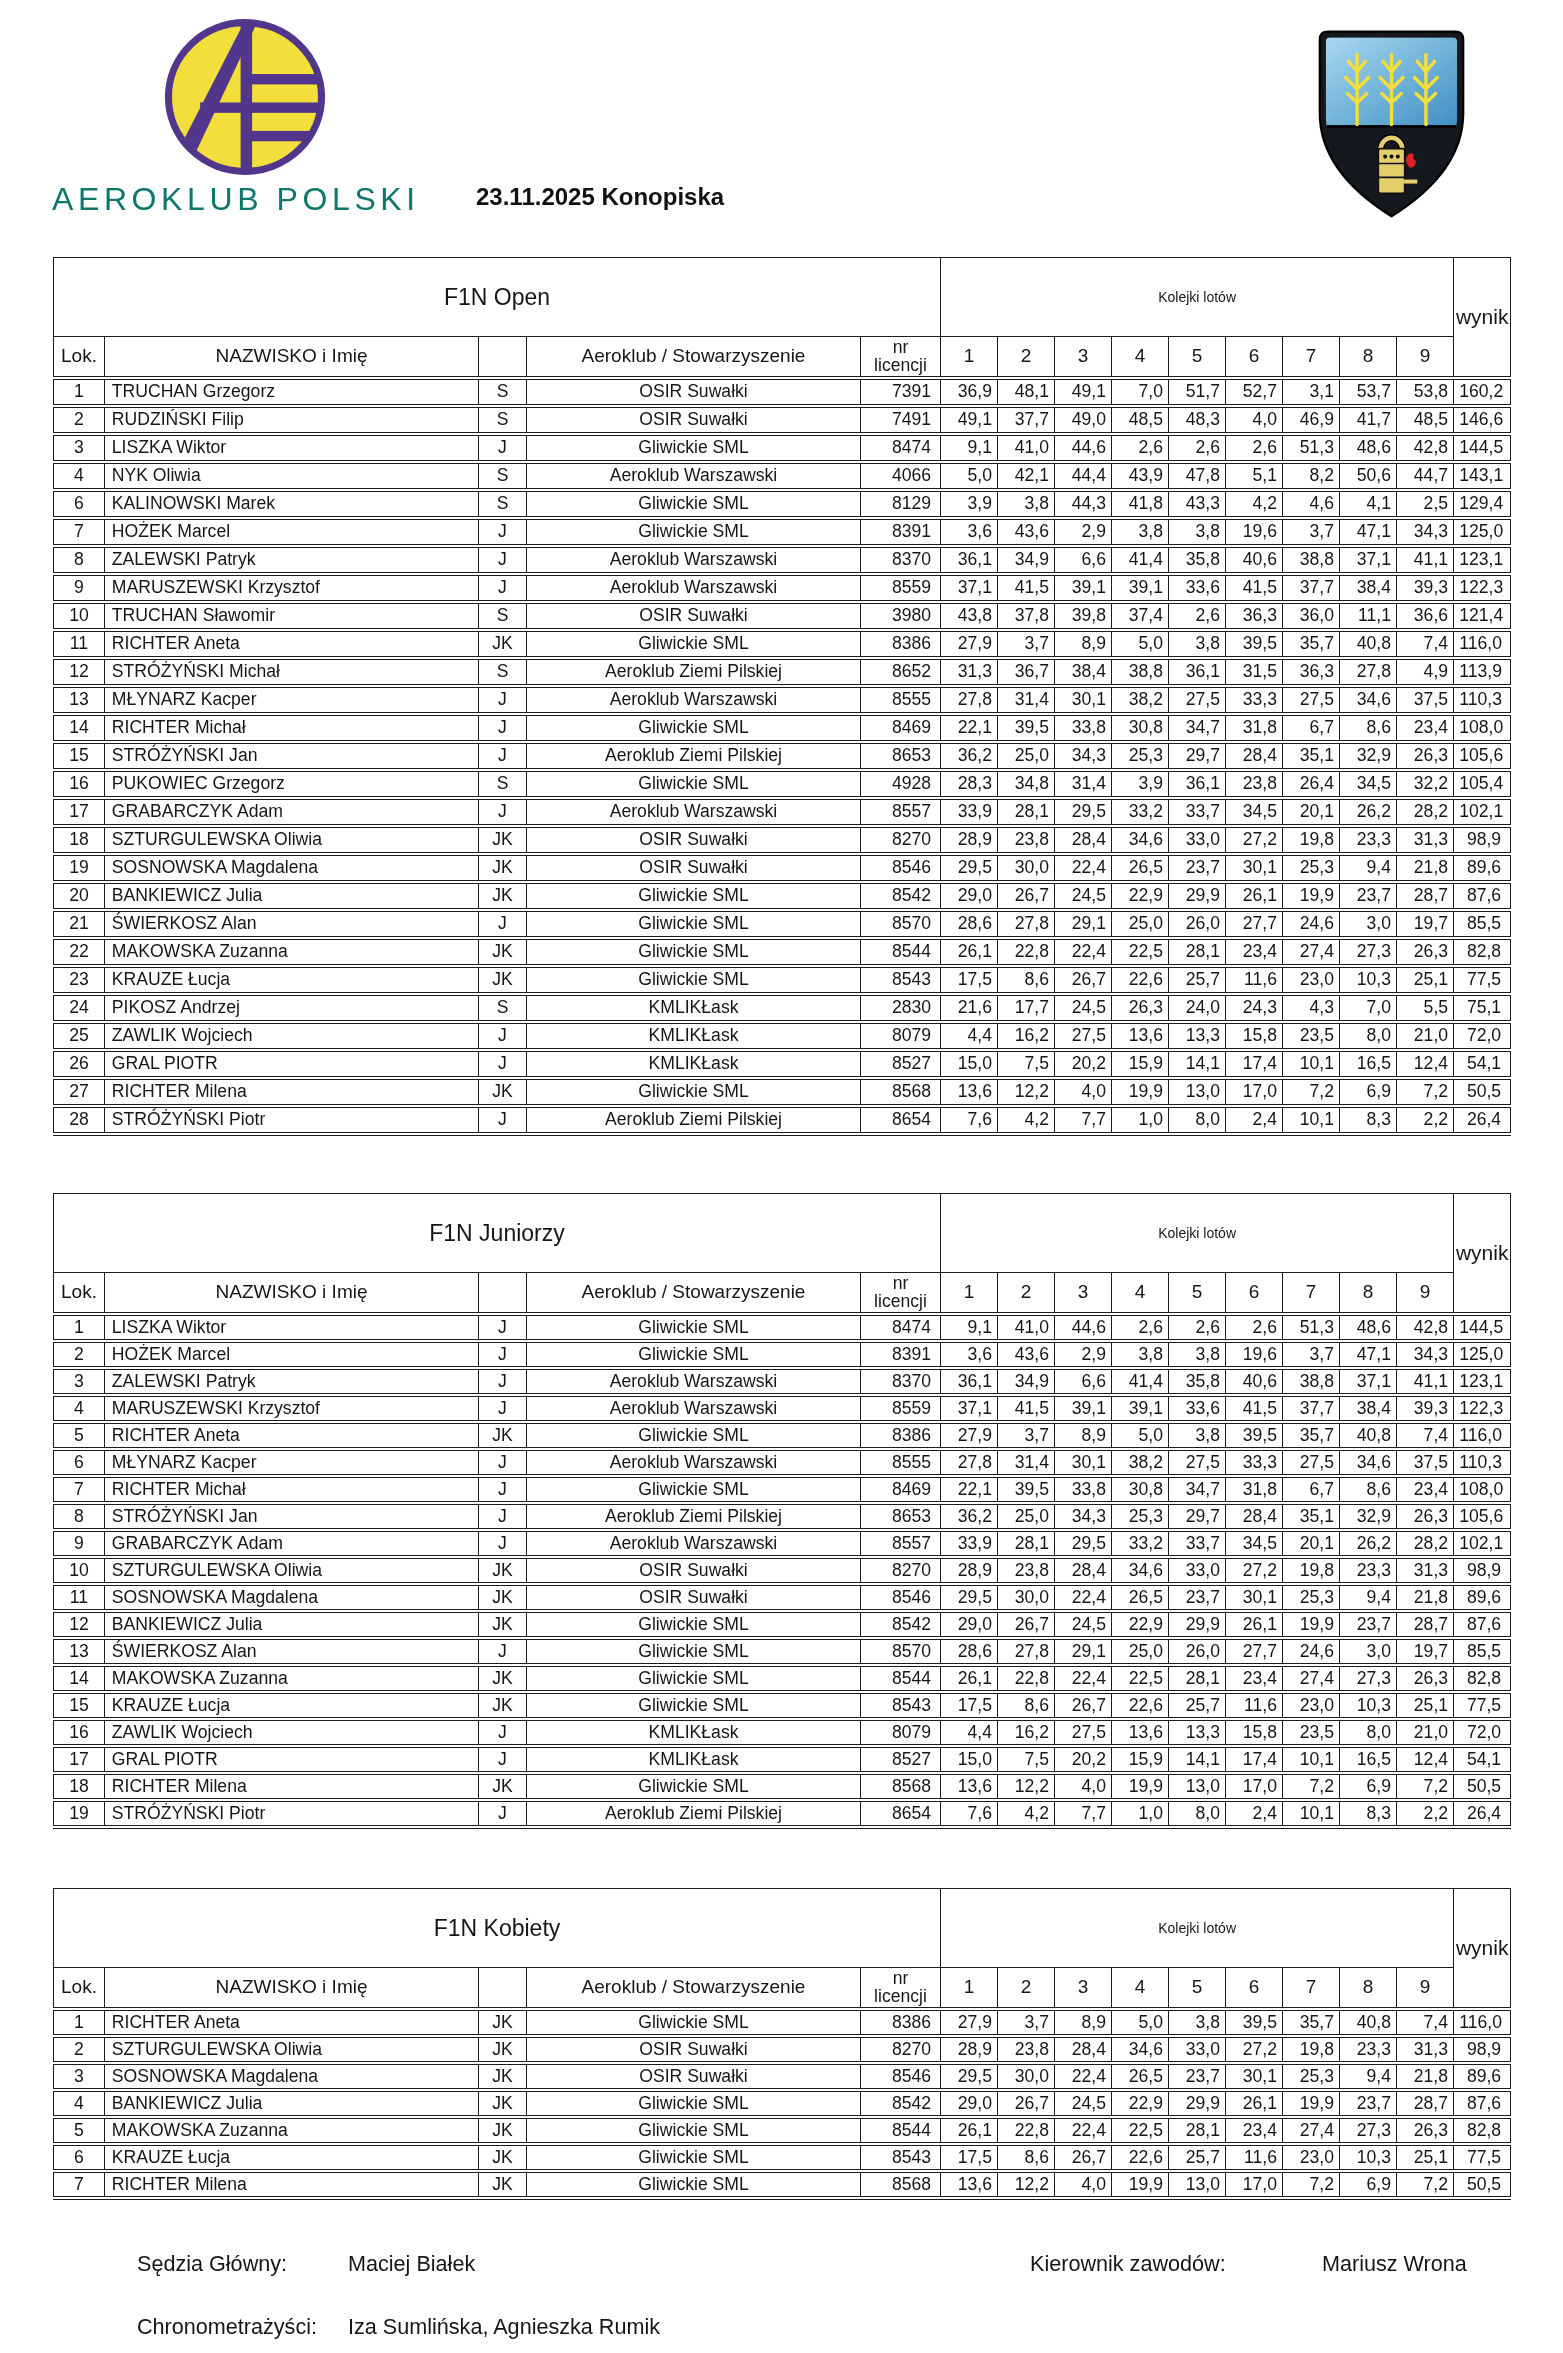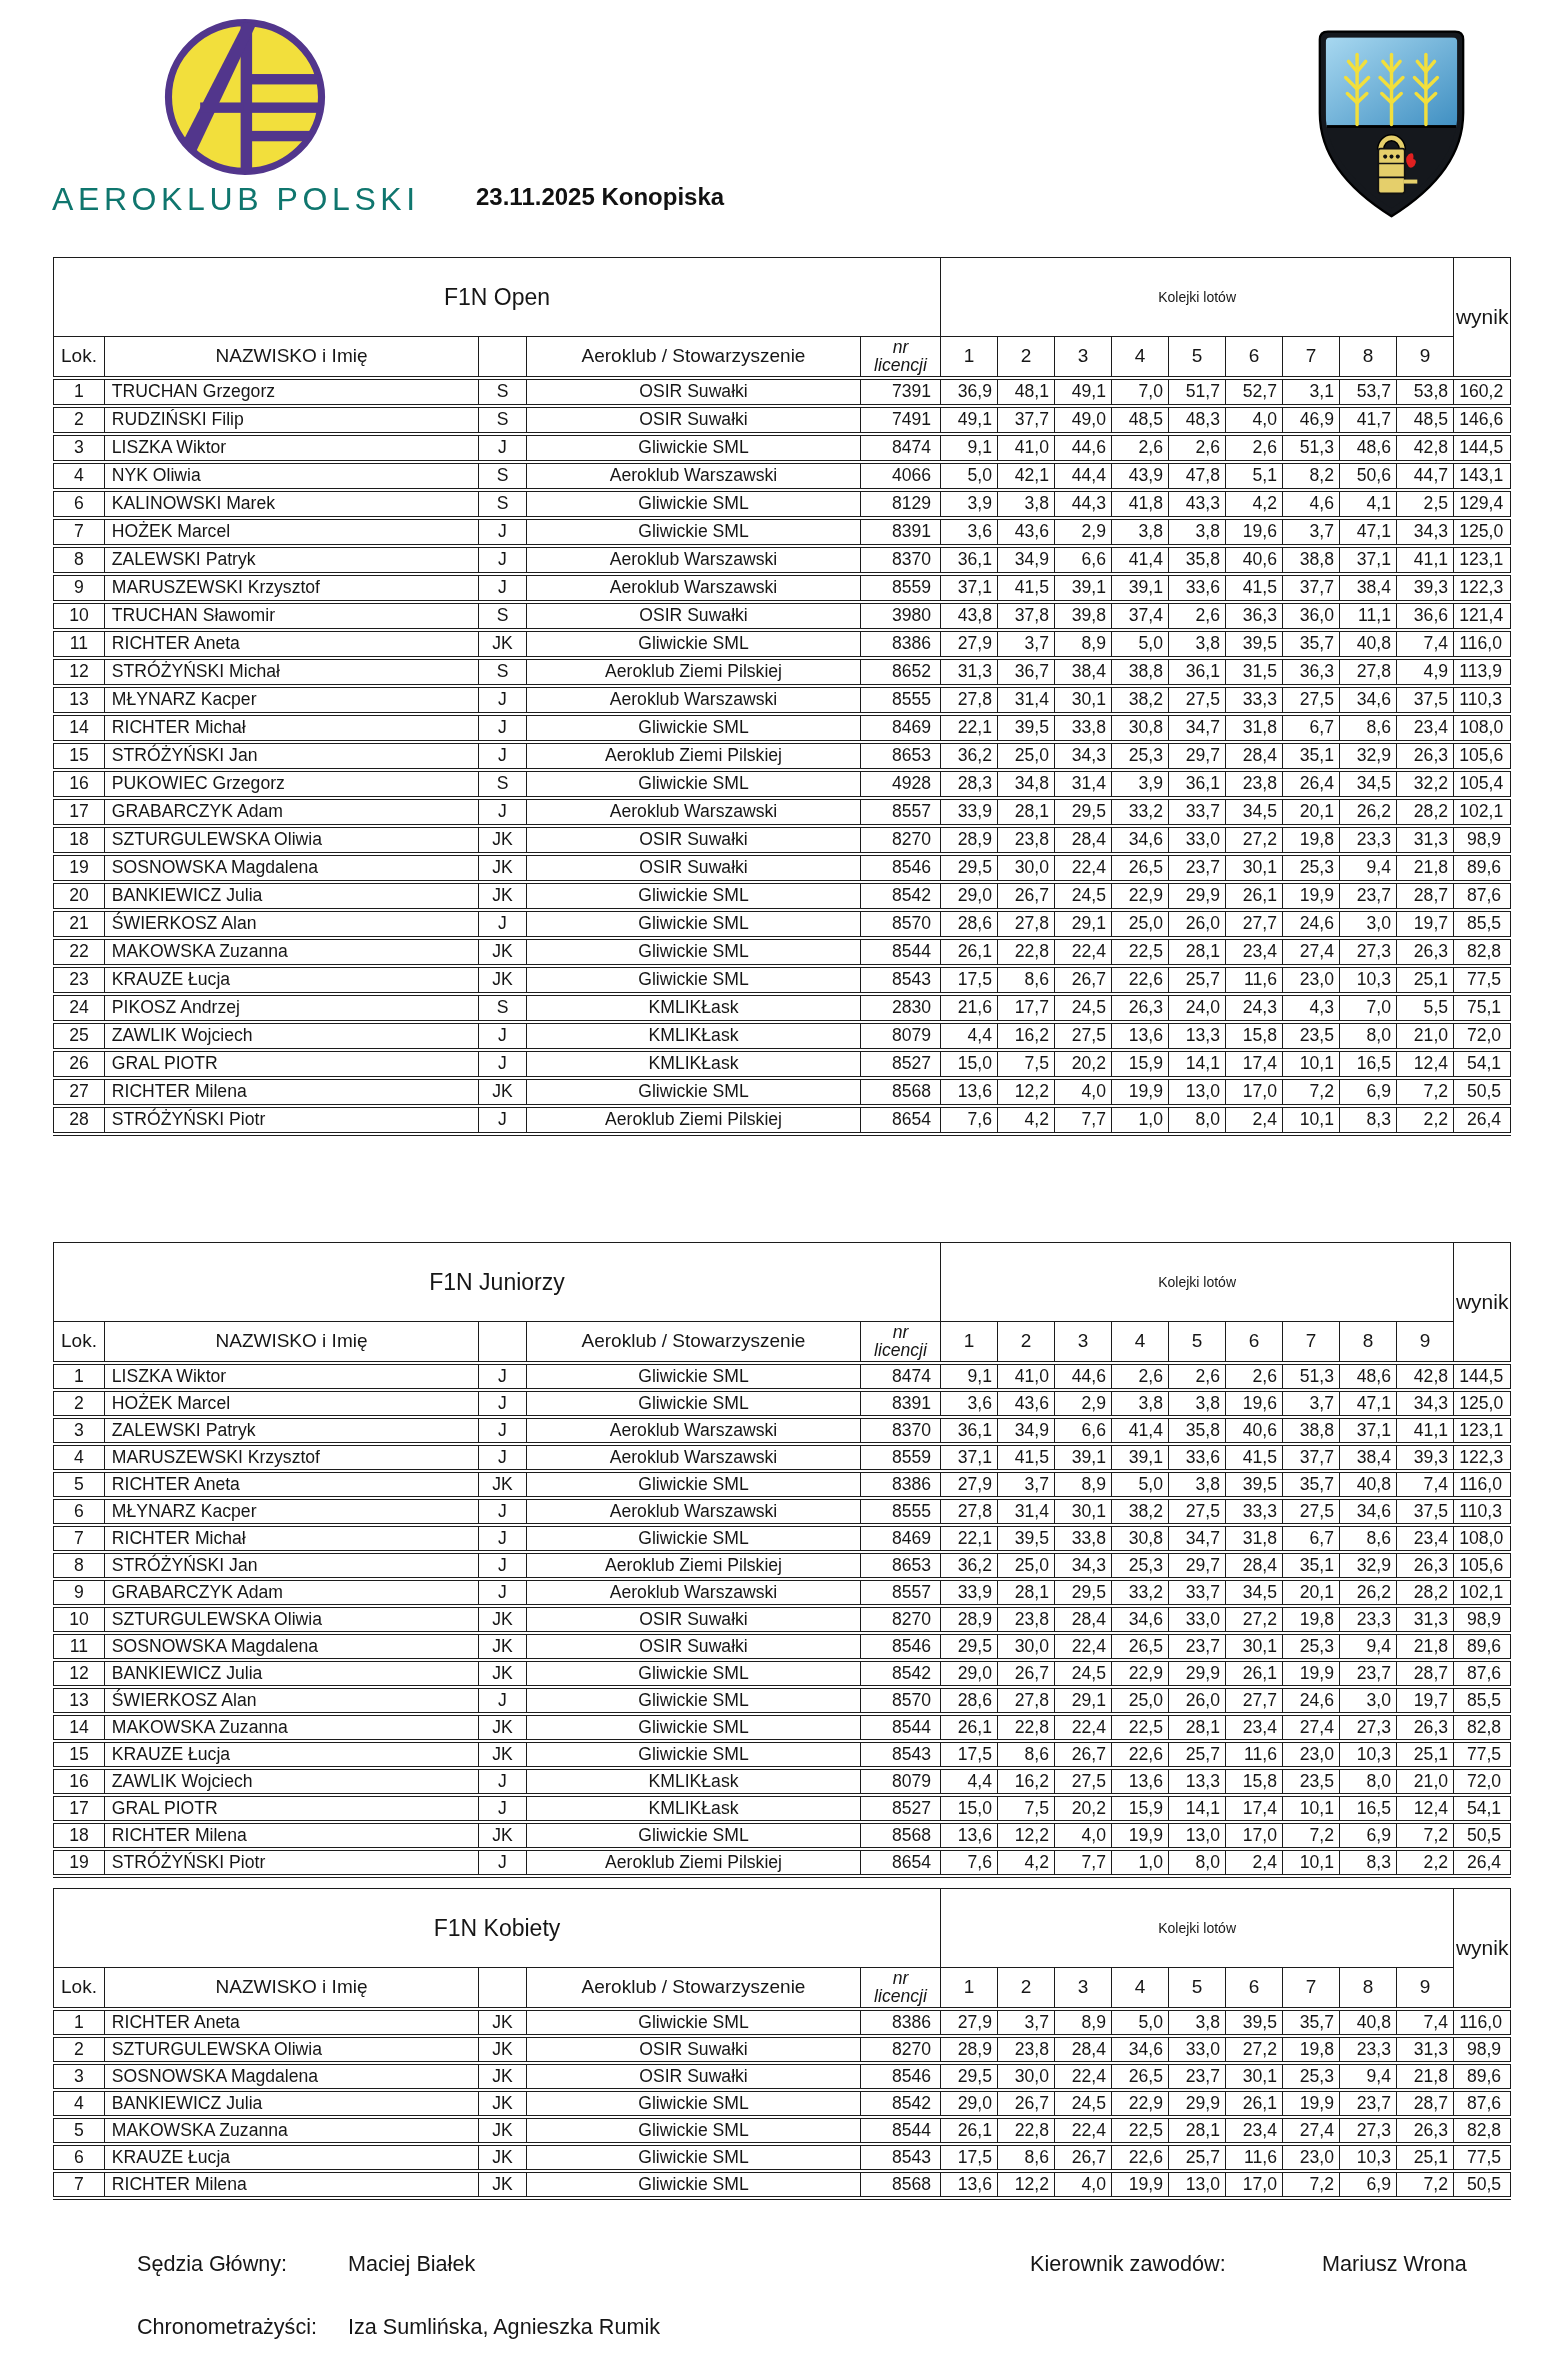--- a/index.html
+++ b/index.html
@@ -17,21 +17,21 @@
   
   .tbl-wrap{position:absolute;left:53px;width:1461px;}
   .rtable{border-collapse:collapse;table-layout:fixed;width:1217px;background:#fff;}
   .rtable th,.rtable td{border:1.7px solid #1c1c1c;overflow:hidden;white-space:nowrap;
                         box-sizing:border-box;font-weight:normal;color:#161616;}
   .rtable thead th{text-align:center;vertical-align:middle;}
   .th-title{font-size:23px;font-weight:bold;height:79px;}
   .th-rounds{font-size:14px;margin-left:39px;}
   .th-wynik{font-size:21px;}
   .th-sub{font-size:19px;height:38px;}
-  .th-lic{font-size:17.6px;line-height:1.05;font-style:italic;}
+  .th-lic{font-size:17.6px;line-height:1.05;}
   .rtable td{height:var(--rowh,27px);font-size:17.6px;padding:0 5.1px;
              border-top:4px double #1c1c1c;border-bottom:4px double #1c1c1c;}
   td.c-lok{text-align:center;padding:0 2.3px;}
   td.c-name{text-align:left;padding-left:6.8px;}
   td.c-cat{text-align:center;}
   td.c-club{text-align:center;}
   td.c-lic{text-align:right;padding-right:9px;}
   td.c-fl{text-align:right;padding-right:5.1px;}
   td.c-res{text-align:right;padding-right:9px;}
 
@@ -620,21 +620,21 @@
             <td class="c-fl">8,0</td>
             <td class="c-fl">2,4</td>
             <td class="c-fl">10,1</td>
             <td class="c-fl">8,3</td>
             <td class="c-fl">2,2</td>
             <td class="c-res">26,4</td>
           </tr>
         </tbody>
       </table>
     </div>
-  <div class="tbl-wrap" id="tbl1" style="top:1242px;--rowh:27px">
+  <div class="tbl-wrap" id="tbl1" style="top:1193px;--rowh:27px">
       <table class="rtable">
         <colgroup>
           <col style="width: 51px;">
           <col style="width: 374px;">
           <col style="width: 48px;">
           <col style="width: 334px;">
           <col style="width: 80px;">
           <col style="width: 57px;">
           <col style="width: 57px;">
           <col style="width: 57px;">

